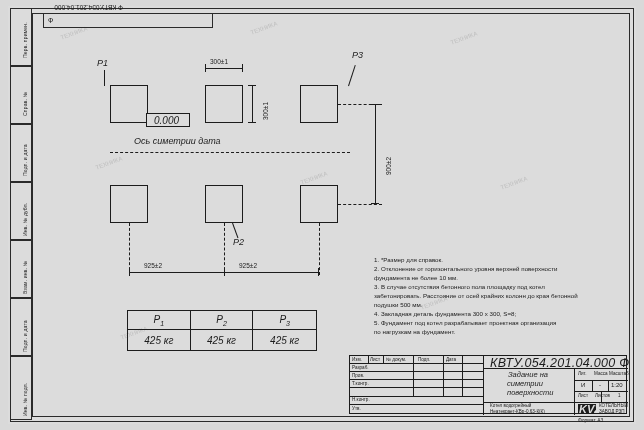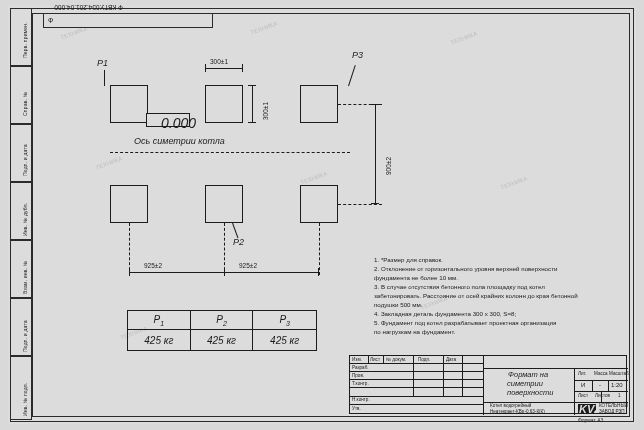--- a/index.html
+++ b/index.html
@@ -86,24 +86,24 @@
   <div class="solid" style="left:104px;top:70px;width:1px;height:16px;"></div>
   <div class="lbl-i" style="left:97px;top:58px;">P1</div>
 
   <div class="solid" style="left:348px;top:64px;width:1px;height:22px;transform:rotate(18deg);transform-origin:bottom;"></div>
   <div class="lbl-i" style="left:352px;top:50px;">P3</div>
 
   <div class="solid" style="left:232px;top:223px;width:1px;height:16px;transform:rotate(-20deg);transform-origin:top;"></div>
   <div class="lbl-i" style="left:233px;top:237px;">P2</div>
 
   <div style="position:absolute;left:146px;top:113px;width:44px;height:14px;border:1.2px solid #1c1c1c;box-sizing:border-box;background:#dcdcdc;"></div>
-  <div style="position:absolute;left:161px;top:115px;font-size:14px;font-style:italic;color:#1c1c1c;">0.000</div>
+  <div style="position:absolute;left:154px;top:115px;font-size:10px;font-style:italic;color:#1c1c1c;">0.000</div>
 
   <div class="dash" style="left:110px;top:152px;width:240px;"></div>
-  <div style="position:absolute;left:132px;top:136px;font-size:9px;font-style:italic;color:#1c1c1c;background:#dcdcdc;padding:0 2px;">Ось симетрии котла</div>
+  <div style="position:absolute;left:132px;top:136px;font-size:9px;font-style:italic;color:#1c1c1c;background:#dcdcdc;padding:0 2px;">Ось симетрии дата</div>
 
   <div class="solid" style="left:205px;top:68px;width:38px;height:1px;"></div>
   <div class="solid" style="left:205px;top:64px;width:1px;height:8px;"></div>
   <div class="solid" style="left:242px;top:64px;width:1px;height:8px;"></div>
   <div class="dimtxt" style="left:210px;top:58px;">300±1</div>
 
   <div class="solid" style="left:252px;top:85px;width:1px;height:38px;"></div>
   <div class="solid" style="left:248px;top:85px;width:8px;height:1px;"></div>
   <div class="solid" style="left:248px;top:122px;width:8px;height:1px;"></div>
   <div class="dimtxt-v" style="left:262px;top:120px;">300±1</div>
@@ -188,22 +188,23 @@
     <div class="tbtxt" style="left:36px;top:1px;">№ докум.</div>
     <div class="tbtxt" style="left:68px;top:1px;">Подп.</div>
     <div class="tbtxt" style="left:96px;top:1px;">Дата</div>
 
     <div class="tbtxt" style="left:2px;top:9px;">Разраб.</div>
     <div class="tbtxt" style="left:2px;top:17px;">Пров.</div>
     <div class="tbtxt" style="left:2px;top:25px;">Т.контр.</div>
     <div class="tbtxt" style="left:2px;top:41px;">Н.контр.</div>
     <div class="tbtxt" style="left:2px;top:50px;">Утв.</div>
 
-
-    <div class="tbmid" style="left:158px;top:14px;">Формат на</div>
+    <div class="tbbig" style="left:140px;top:0px;">КВТУ.054.201.04.000 Ф</div>
+
+    <div class="tbmid" style="left:158px;top:14px;">Задание на</div>
     <div class="tbmid" style="left:157px;top:23px;">симетрии</div>
     <div class="tbmid" style="left:157px;top:32px;">поверхности</div>
 
     <div class="tbtxt" style="left:140px;top:47px;">Котел водогрейный</div>
     <div class="tbtxt" style="left:140px;top:53px;">Неатекрает-КВр-0,63-К(К)</div>
 
     <div class="tbtxt" style="left:228px;top:15px;">Лит.</div>
     <div class="tbtxt" style="left:244px;top:15px;">Масса</div>
     <div class="tbtxt" style="left:259px;top:15px;">Масштаб</div>
     <div class="tbtxt7" style="left:231px;top:26px;">И</div>

